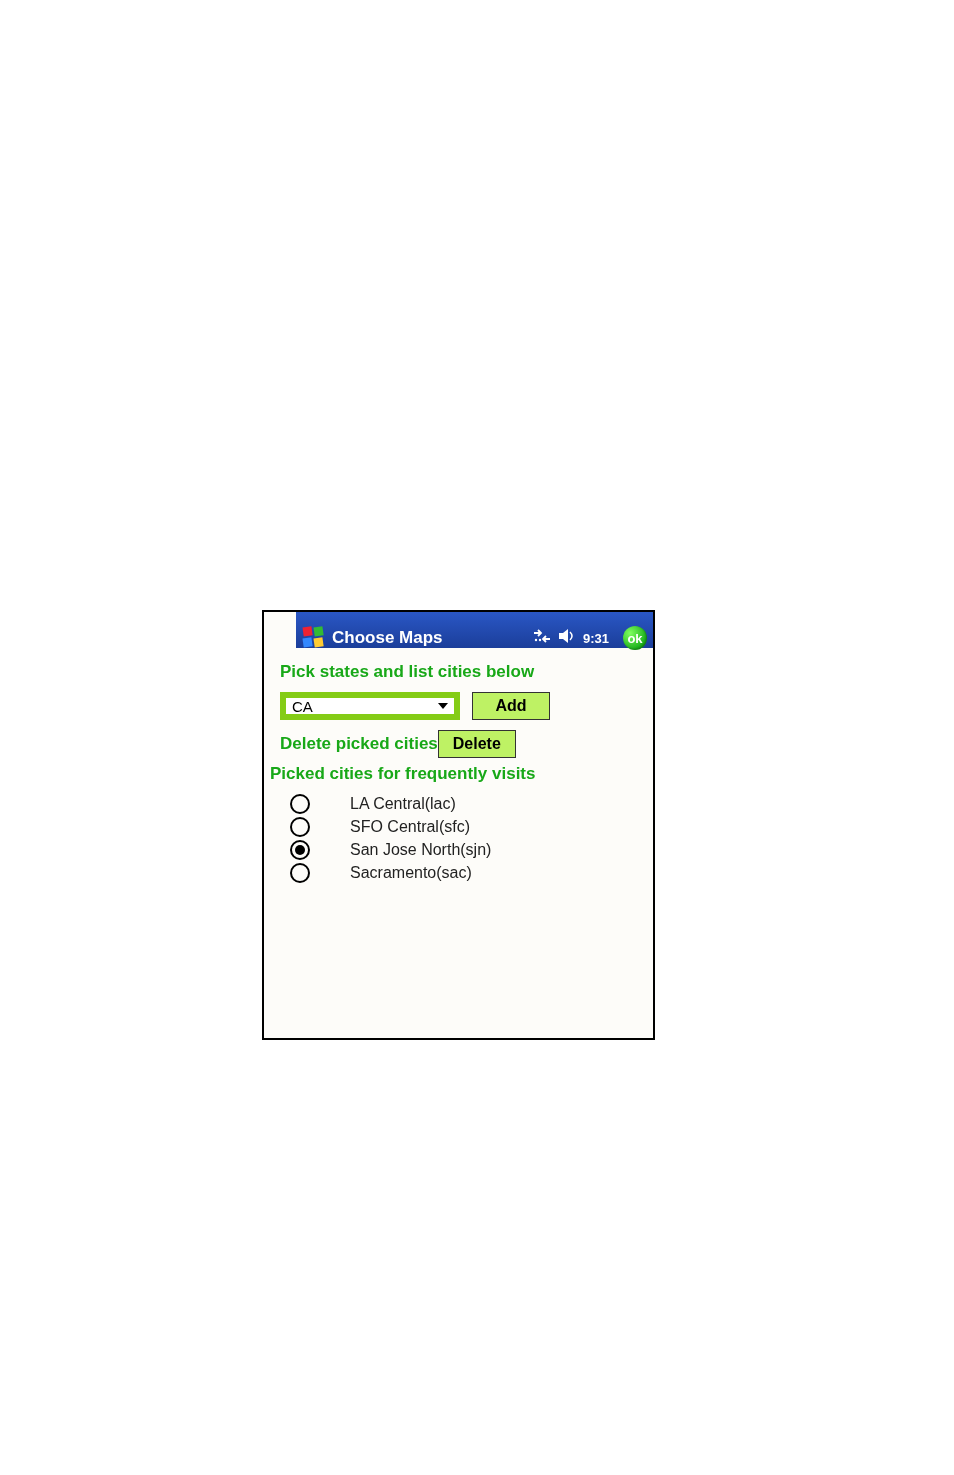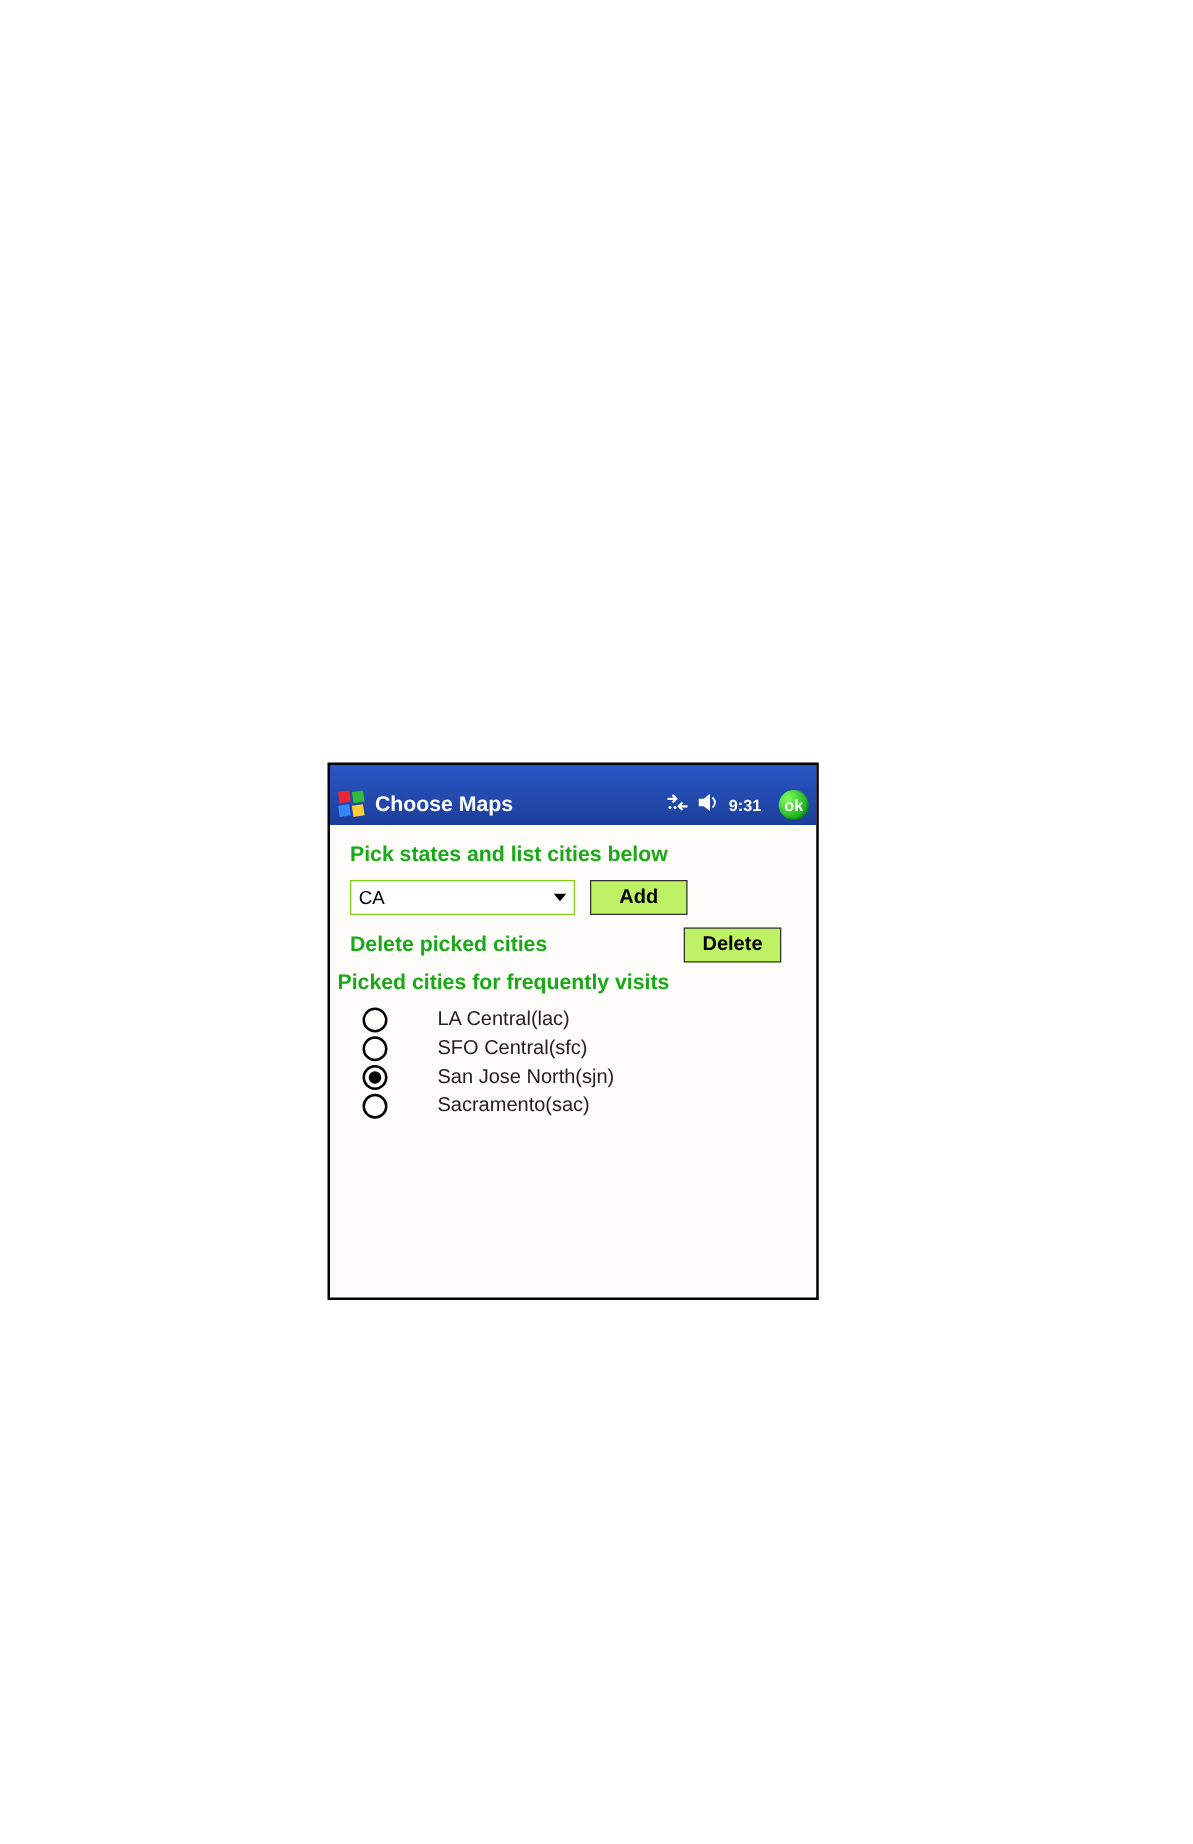--- a/index.html
+++ b/index.html
@@ -17,29 +17,30 @@
     top: 610px;
     width: 393px;
     height: 430px;
     border: 2px solid #000;
     background: #fdfcf9;
     box-sizing: border-box;
     display: flex;
     flex-direction: column;
   }
   .title-bar {
-    height: 48px;
+    height: 36px;
     background: linear-gradient(to bottom, #2a57c5, #1b3e9a);
     display: flex;
     align-items: center;
     color: #fff;
     font-weight: bold;
     font-size: 17px;
     padding: 16px 6px 0 4px;
     box-sizing: border-box;
+    margin-left: 32px;
   }
   .start-icon {
     width: 28px;
     height: 28px;
     margin-right: 4px;
     display: flex;
     align-items: center;
     justify-content: center;
   }
   .title-text { flex: 0 0 auto; }
@@ -67,39 +68,39 @@
     font-size: 13px;
     font-weight: bold;
     display: flex;
     align-items: center;
     justify-content: center;
     margin-left: 8px;
     box-shadow: inset -1px -1px 2px rgba(0,0,0,0.3);
   }
   .content {
     flex: 1;
-    padding: 8px 28px 10px 16px;
+    padding: 8px 4px 10px 16px;
     box-sizing: border-box;
   }
   .green-heading {
     color: #18a818;
     font-weight: bold;
     font-size: 17px;
     margin: 6px 0 10px 0;
   }
   .row {
     display: flex;
     align-items: center;
     gap: 12px;
     margin-bottom: 8px;
   }
   .state-select {
     flex: 0 0 180px;
     height: 28px;
-    border: 1px solid #84cc16;
+    border: 6px solid #84cc16;
     background: #fff;
     display: flex;
     align-items: center;
     justify-content: space-between;
     padding: 0 6px 0 6px;
     font-size: 15px;
     box-sizing: border-box;
   }
   .dropdown-arrow {
     width: 0; height: 0;
@@ -116,21 +117,20 @@
     font-size: 16px;
     display: flex;
     align-items: center;
     justify-content: center;
     padding: 0 10px;
     box-sizing: border-box;
   }
   .delete-row {
     display: flex;
     align-items: center;
-    justify-content: space-between;
     margin-top: 10px;
     margin-bottom: 4px;
   }
   .delete-row .green-heading { margin: 0; }
   .city-list {
     margin-top: 6px;
   }
   .city-item {
     display: flex;
     align-items: center;

